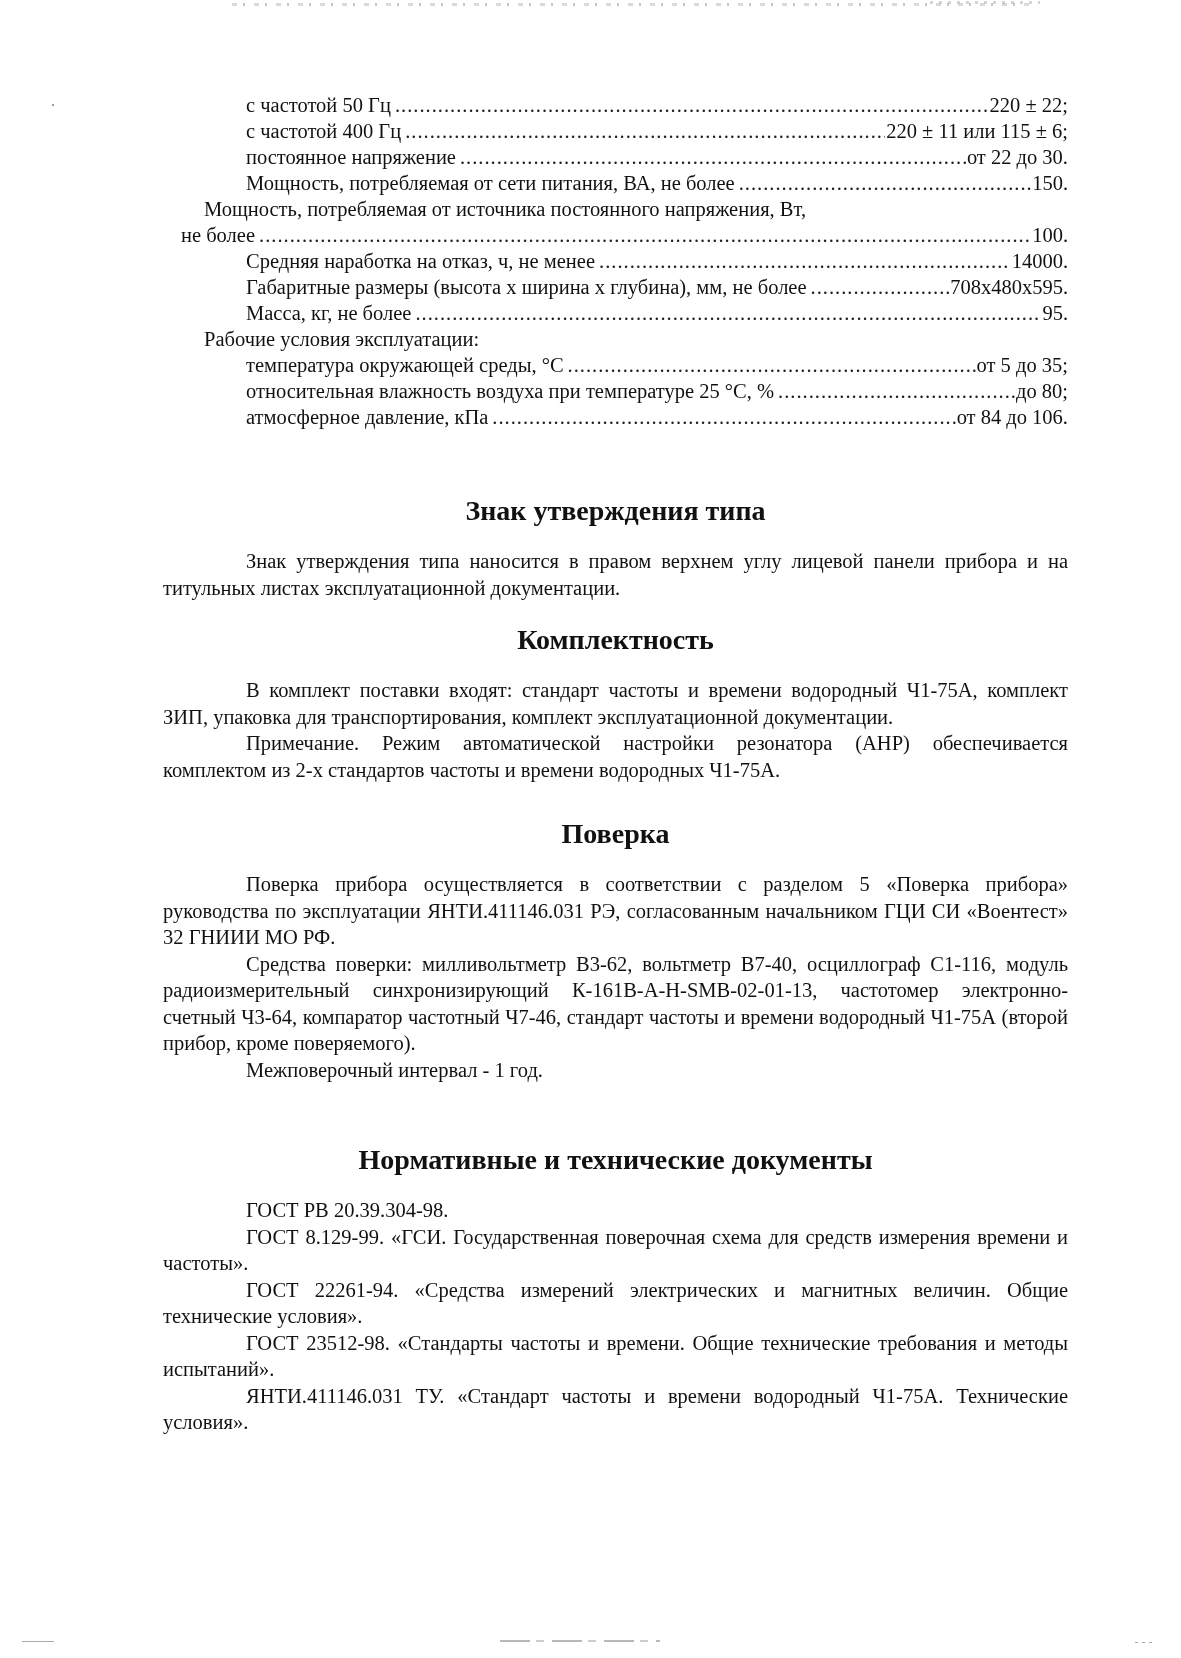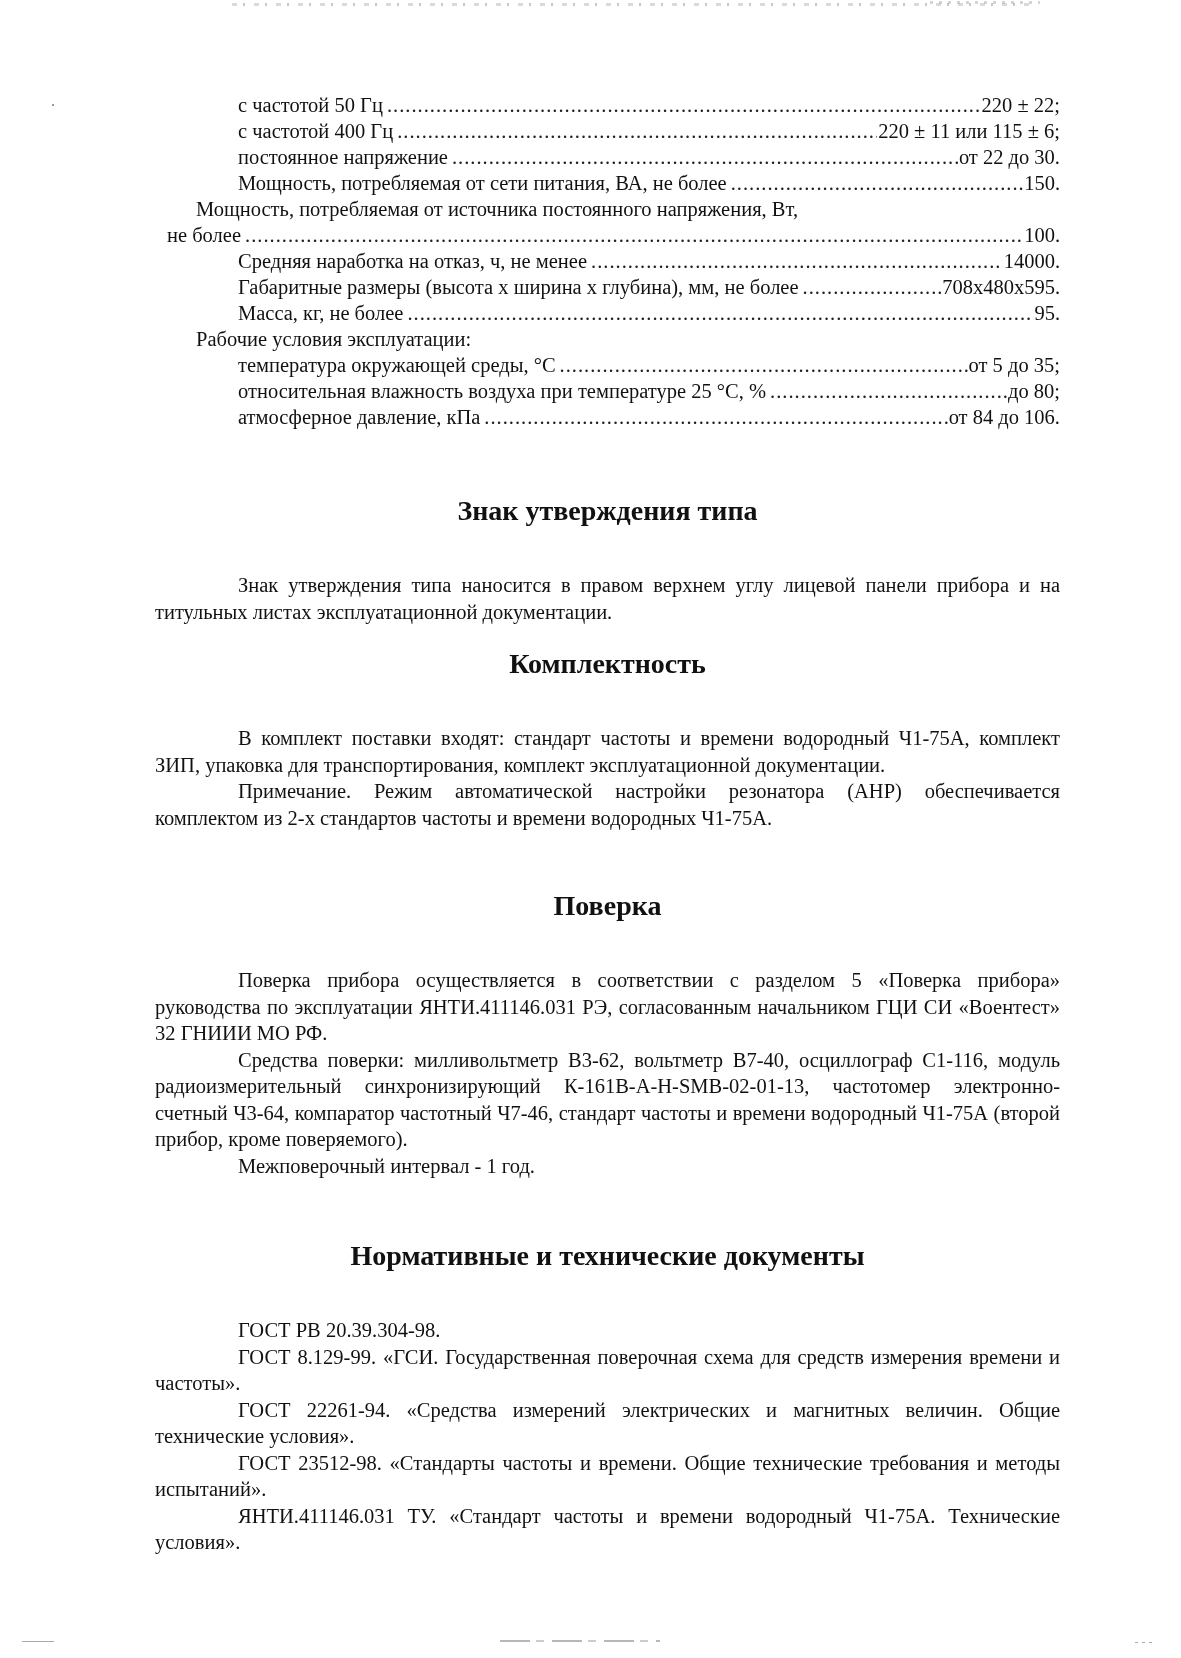--- a/index.html
+++ b/index.html
@@ -62,34 +62,34 @@
     .scan-line-br {
       position: absolute;
       left: 1135px;
       top: 1642px;
       width: 20px;
       height: 1px;
       background: repeating-linear-gradient(90deg, #aaa 0 3px, transparent 3px 7px);
     }
     .page {
       position: absolute;
-      left: 155px;
+      left: 163px;
       top: 92px;
       width: 905px;
     }
     .spec-line {
       display: flex;
       align-items: baseline;
       height: 26px;
       line-height: 26px;
       white-space: nowrap;
       margin-left: 83px;
     }
     .spec-line.flush {
-      margin-left: 12px;
+      margin-left: 18px;
       text-align: center;
     }
     .spec-line .lbl {
       flex: 0 0 auto;
       padding-right: 4px;
     }
     .spec-line .dots {
       flex: 1 1 auto;
       overflow: hidden;
       letter-spacing: 1px;
@@ -115,23 +115,23 @@
       margin: 0;
       line-height: 26px;
     }
     p {
       margin: 0;
       line-height: 26.5px;
       text-align: justify;
       text-indent: 83px;
     }
     .section-title-1 { margin-top: 68px; }
-    .section-body { margin-top: 48px; }
+    .section-body { margin-top: 24px; }
     .section-title-2 { margin-top: 26px; }
-    .section-title-3 { margin-top: 62px; }
+    .section-title-3 { margin-top: 38px; }
     .section-title-4 { margin-top: 64px; }
   </style>
 </head>
 <body>
 
 <div class="scan-noise-top"></div>
 <div class="scan-noise-top2"></div>
 <div class="scan-dot-left"></div>
 <div class="scan-noise-bottom"></div>
 <div class="scan-line-bl"></div>

